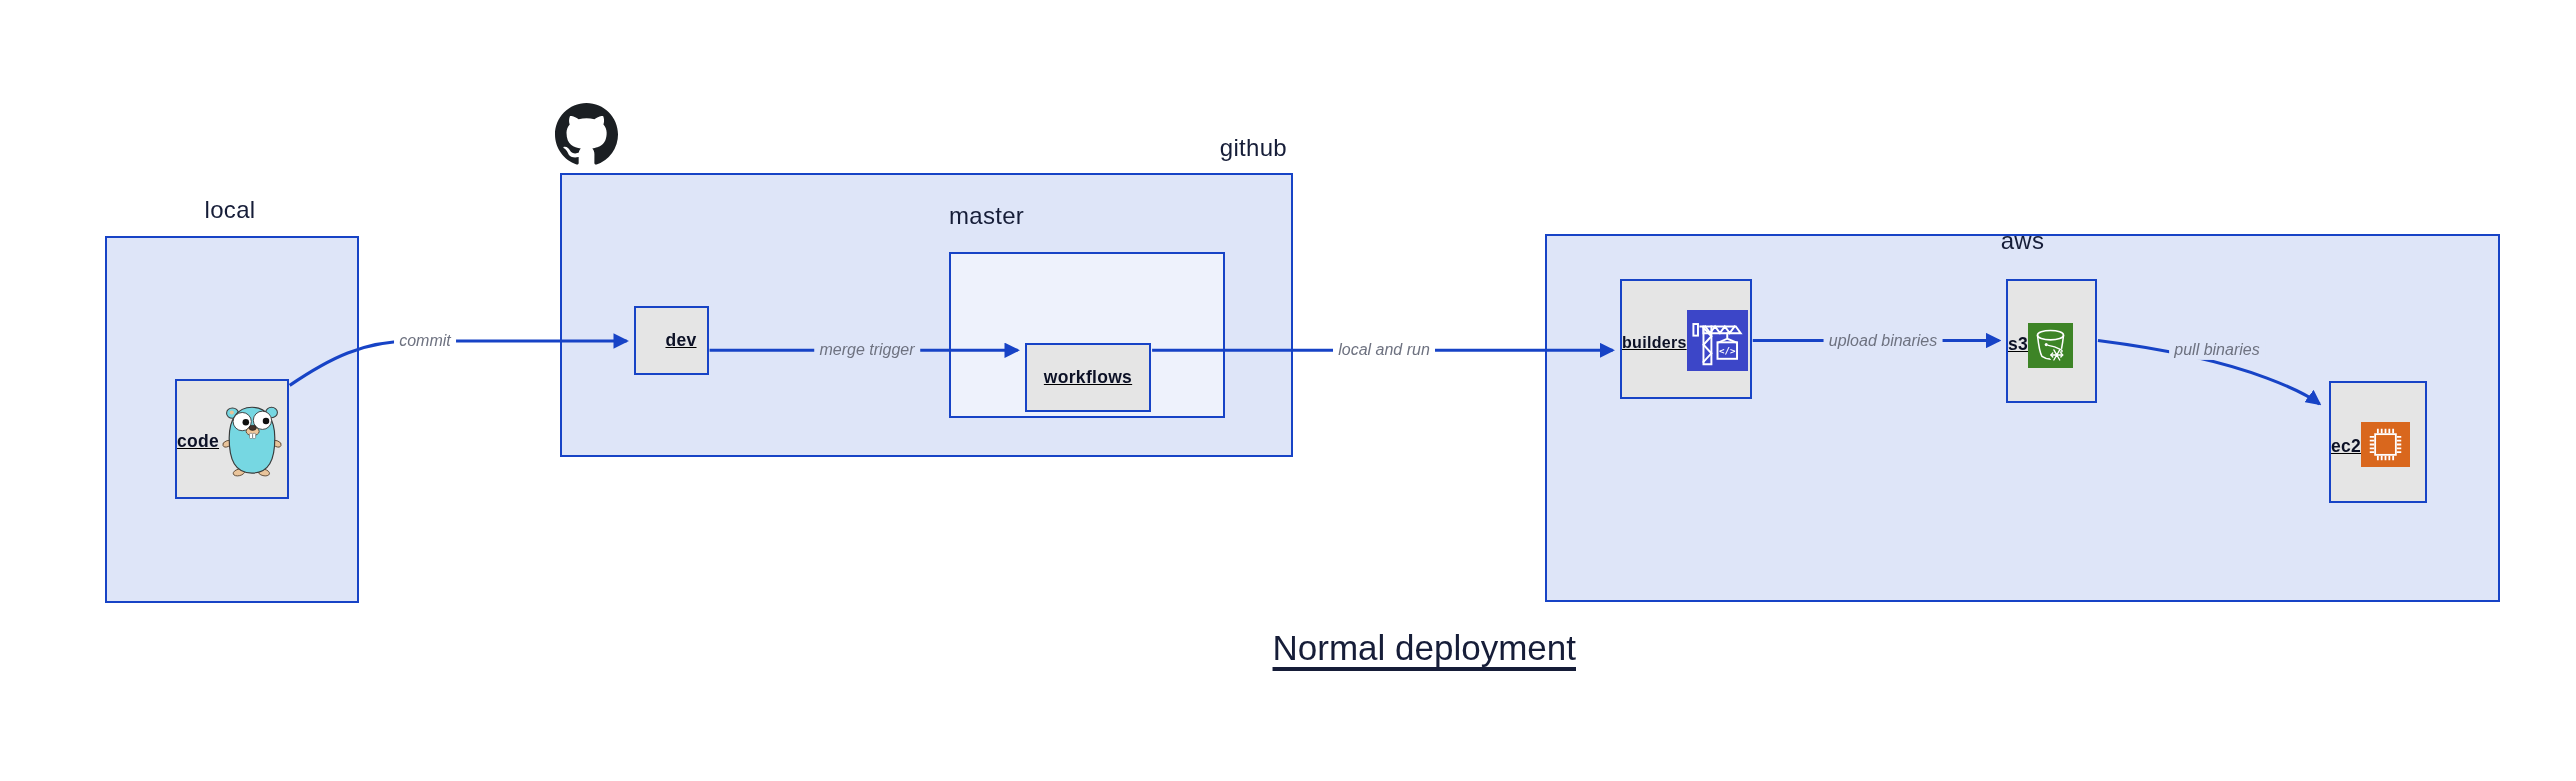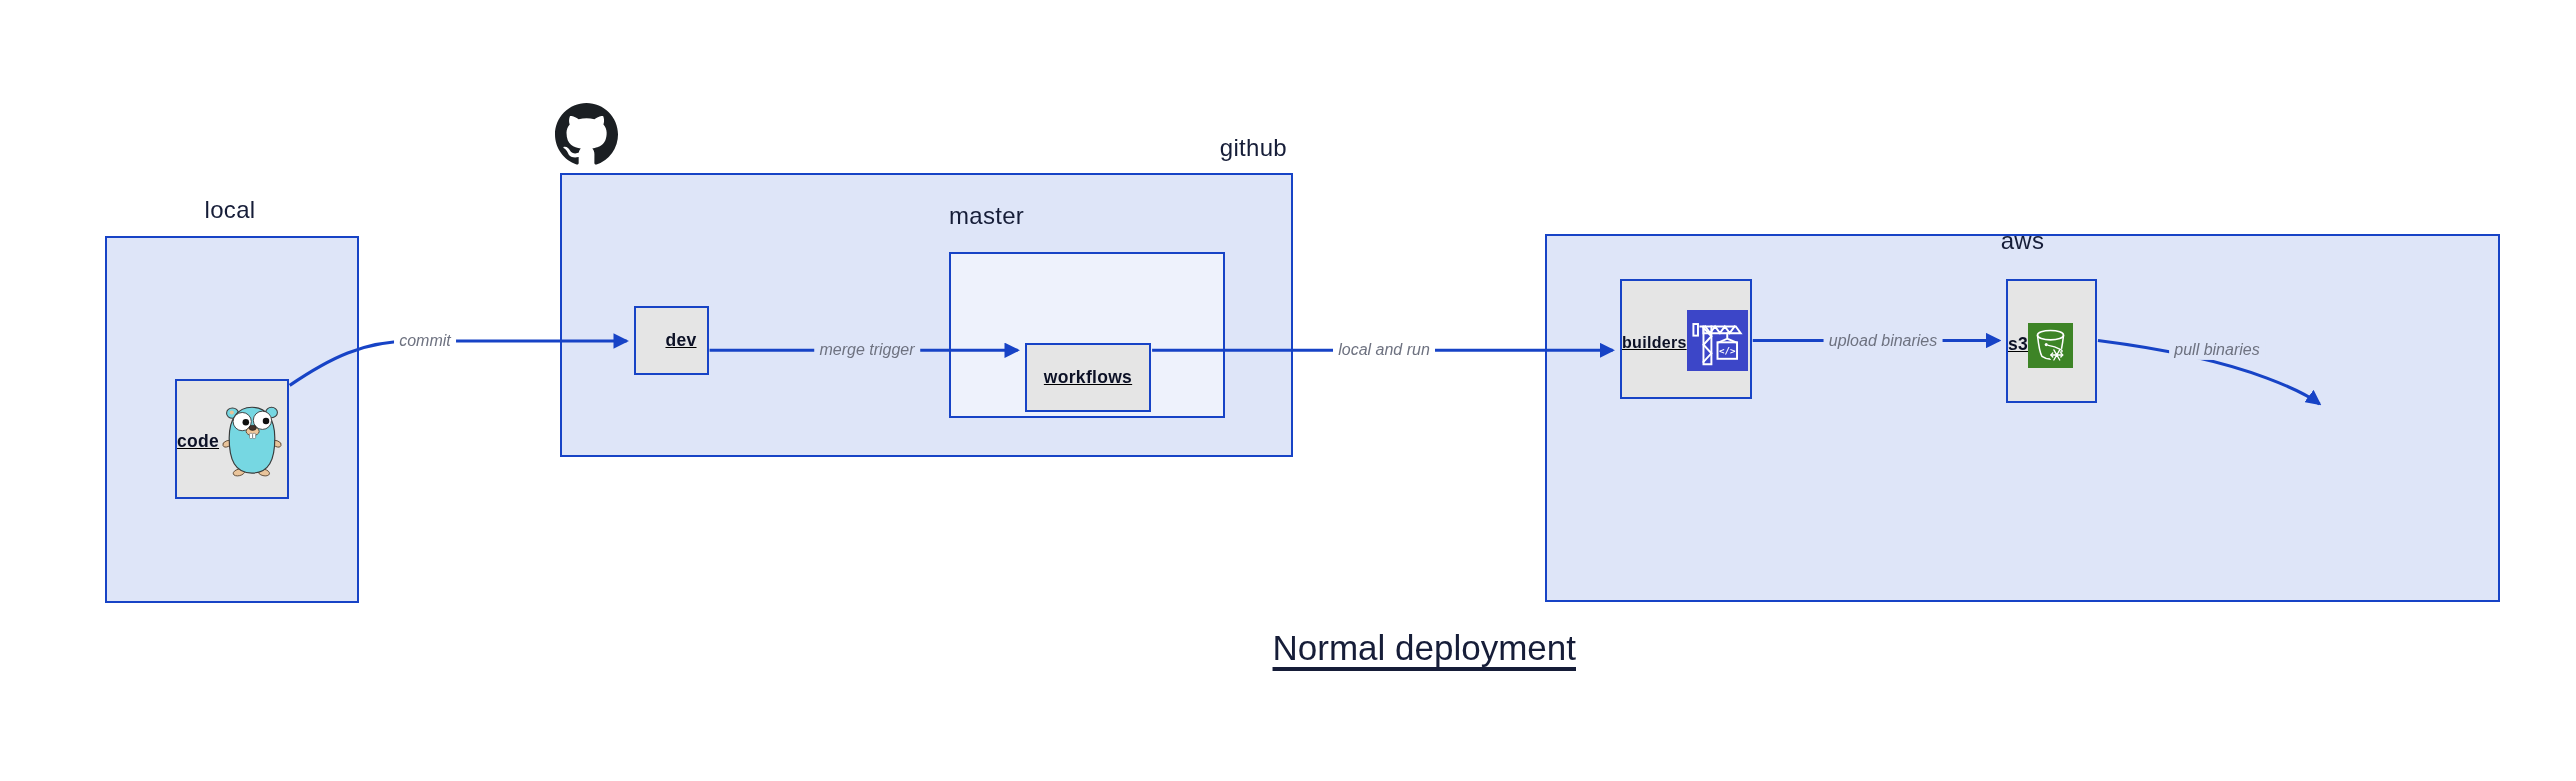--- a/index.html
+++ b/index.html
@@ -202,20 +202,34 @@
         <circle cx="40.5" cy="48" r="3.4" fill="#ffffff"></circle>
         <path d="M43 49 C55 51 66 55 73 59 C78 62 76 66 71 64" stroke="#ffffff" stroke-width="3" fill="none"></path>
         <g stroke="#ffffff" stroke-width="3" fill="none" stroke-linecap="round">
           <path d="M51 71 L77 71 M57.5 59.7 L70.5 82.3 M70.5 59.7 L57.5 82.3"></path>
           <path d="M73 66.5 L77 71 L73 75.5 M55 66.5 L51 71 L55 75.5"></path>
         </g>
       </svg>
     </div>
   </div>
 
+  <div class="node" id="n-ec2">
+    <div class="node-label">ec2</div>
+    <div class="icon-tile" id="ec2-icon-wrap">
+      <svg width="49" height="45" viewBox="0 0 100 100" aria-hidden="true">
+        <g stroke="#ffffff" stroke-width="4" fill="none">
+          <rect x="27" y="27" width="46" height="46"></rect>
+          <path d="M33 15 L33 25 M41.5 15 L41.5 25 M50 15 L50 25 M58.5 15 L58.5 25 M67 15 L67 25"></path>
+          <path d="M33 75 L33 85 M41.5 75 L41.5 85 M50 75 L50 85 M58.5 75 L58.5 85 M67 75 L67 85"></path>
+          <path d="M15 33 L25 33 M15 41.5 L25 41.5 M15 50 L25 50 M15 58.5 L25 58.5 M15 67 L25 67"></path>
+          <path d="M75 33 L85 33 M75 41.5 L85 41.5 M75 50 L85 50 M75 58.5 L85 58.5 M75 67 L85 67"></path>
+        </g>
+      </svg>
+    </div>
+  </div>
 
   <svg id="edges" width="2604" height="781" viewBox="0 0 5054 1516" aria-hidden="true">
     <defs>
       <marker id="ah" viewBox="0 0 10 10" refX="8.5" refY="5" markerWidth="5" markerHeight="5" orient="auto-start-reverse">
         <path d="M0 0 L10 5 L0 10 Z" fill="#1743c6"></path>
       </marker>
     </defs>
     <g stroke="#1743c6" stroke-width="6" fill="none">
       <path d="M562 748 C640 695 705 662 800 662 L1216 662" marker-end="url(#ah)"></path>
       <path d="M1377 680 L1975 680" marker-end="url(#ah)"></path>

